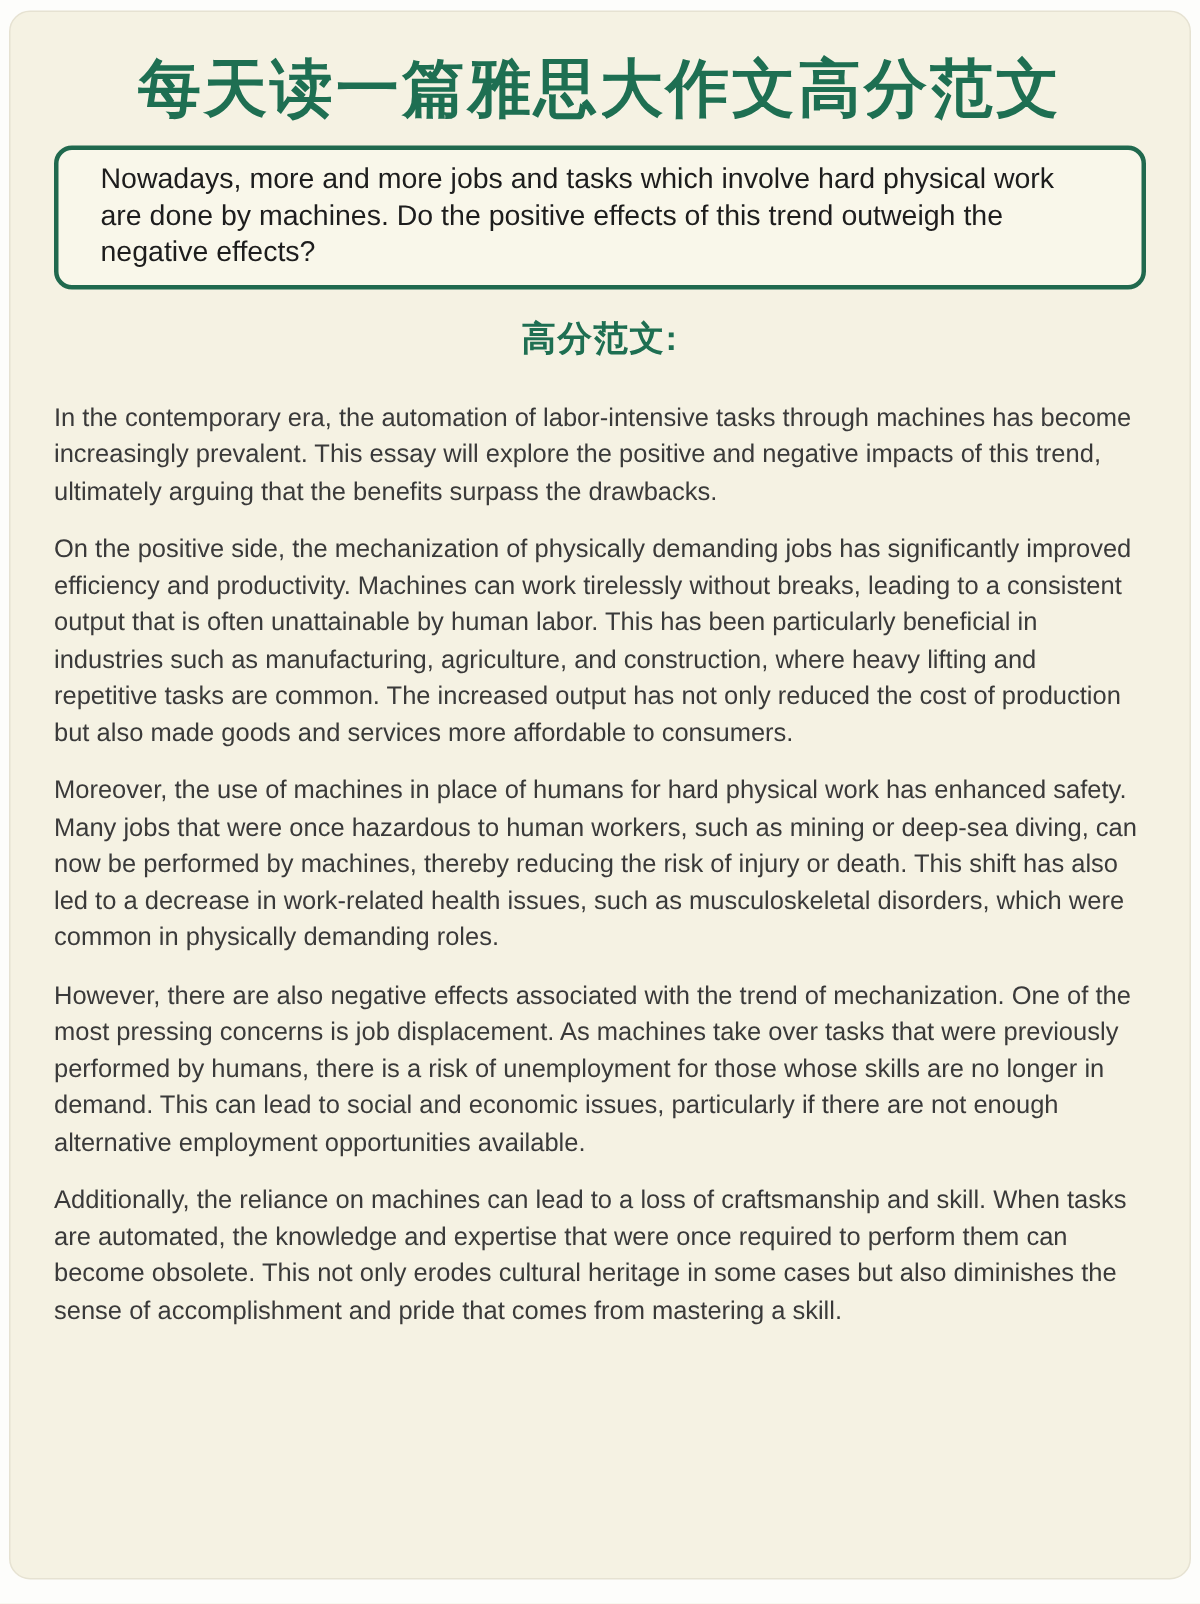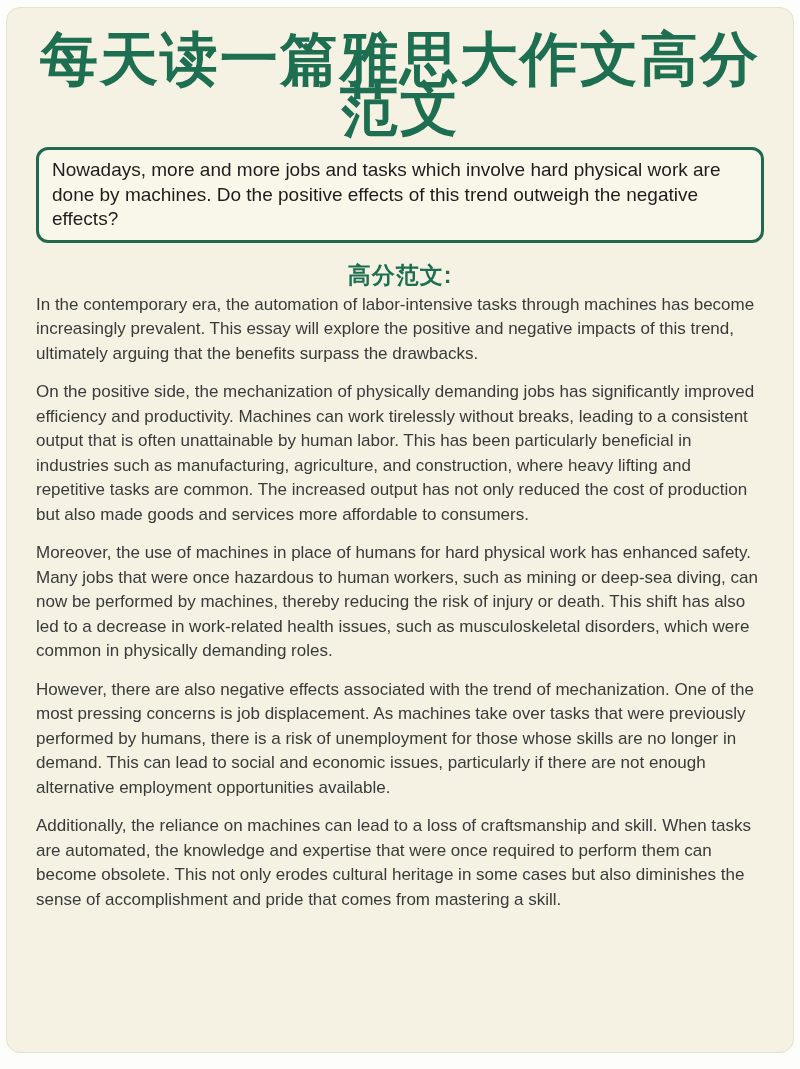--- a/index.html
+++ b/index.html
@@ -23,41 +23,41 @@
     background: #f5f2e3;
     border: 1px solid #e6e2d2;
     border-radius: 14px;
     box-sizing: border-box;
     overflow: hidden;
   }
   .page-title {
     margin: 26px 10px 13px;
     text-align: center;
     color: #1e6f52;
-    font-size: 58px;
+    font-size: 42px;
     line-height: 50px;
     font-weight: 800;
     letter-spacing: 2px;
   }
   .prompt-box {
     margin: 0 29px;
     border: 3px solid #20694e;
     border-radius: 12px;
     background: #f9f7ea;
-    padding: 8px 13px;
+    padding: 8px 28px;
     box-sizing: border-box;
   }
   .prompt-box p {
     margin: 0;
     font-size: 19px;
     line-height: 24.5px;
     color: #1d1d1d;
   }
   .section-label {
-    margin: 19px 0 5px;
+    margin: 19px 0 29px;
     text-align: center;
     color: #1e6f52;
     font-size: 23px;
     line-height: 26px;
     font-weight: 700;
     letter-spacing: 1px;
   }
   .essay {
     margin: 0 29px;
   }

